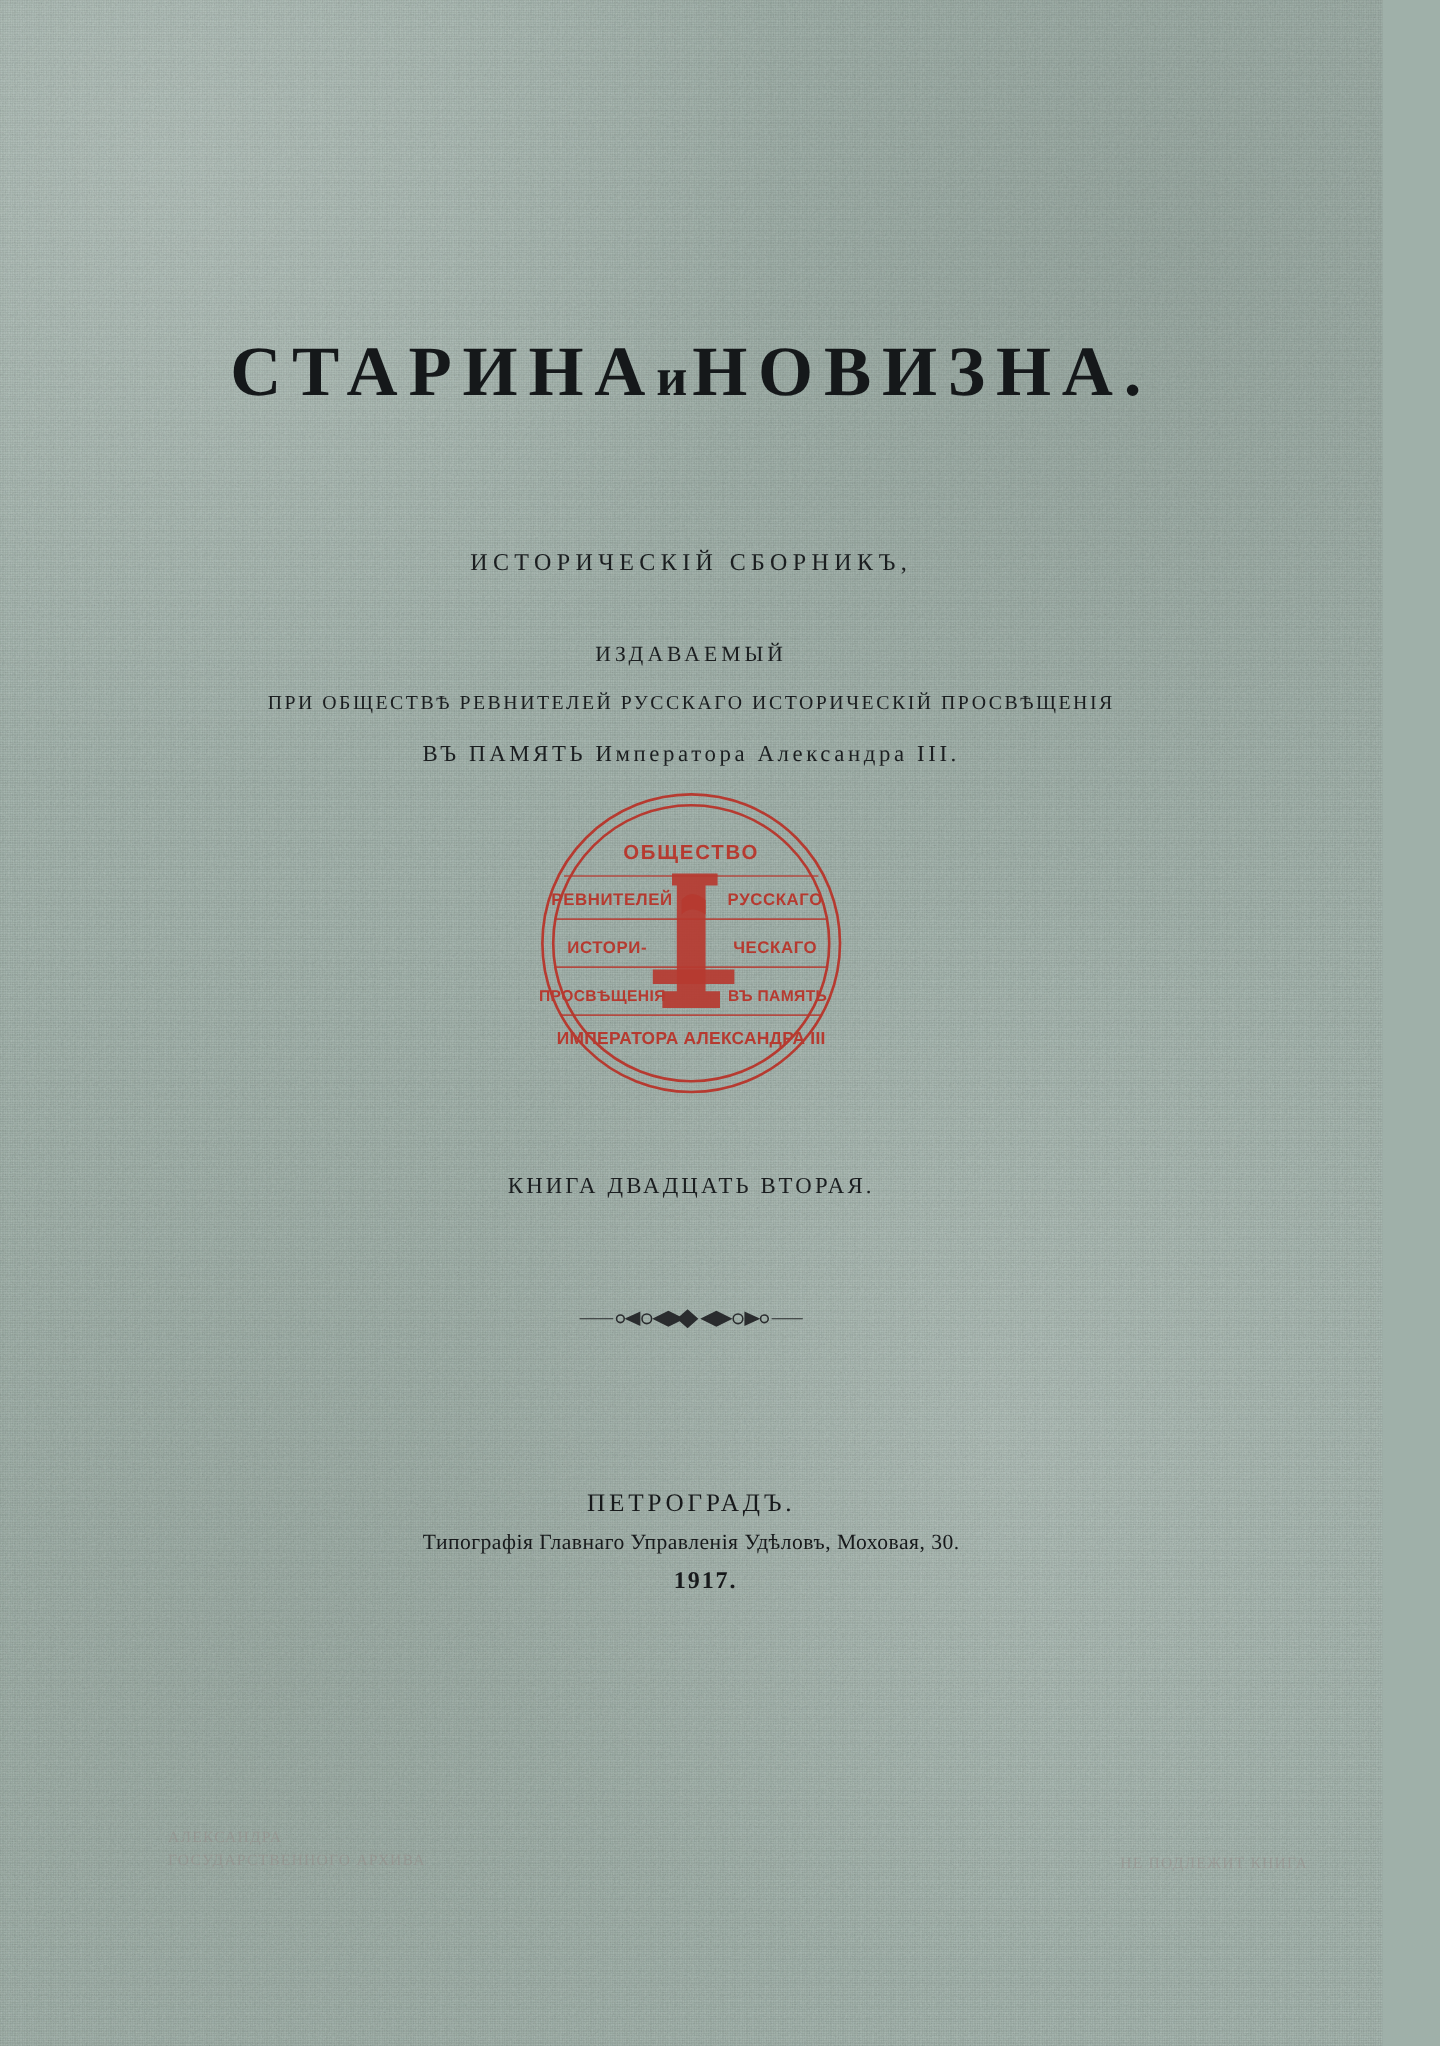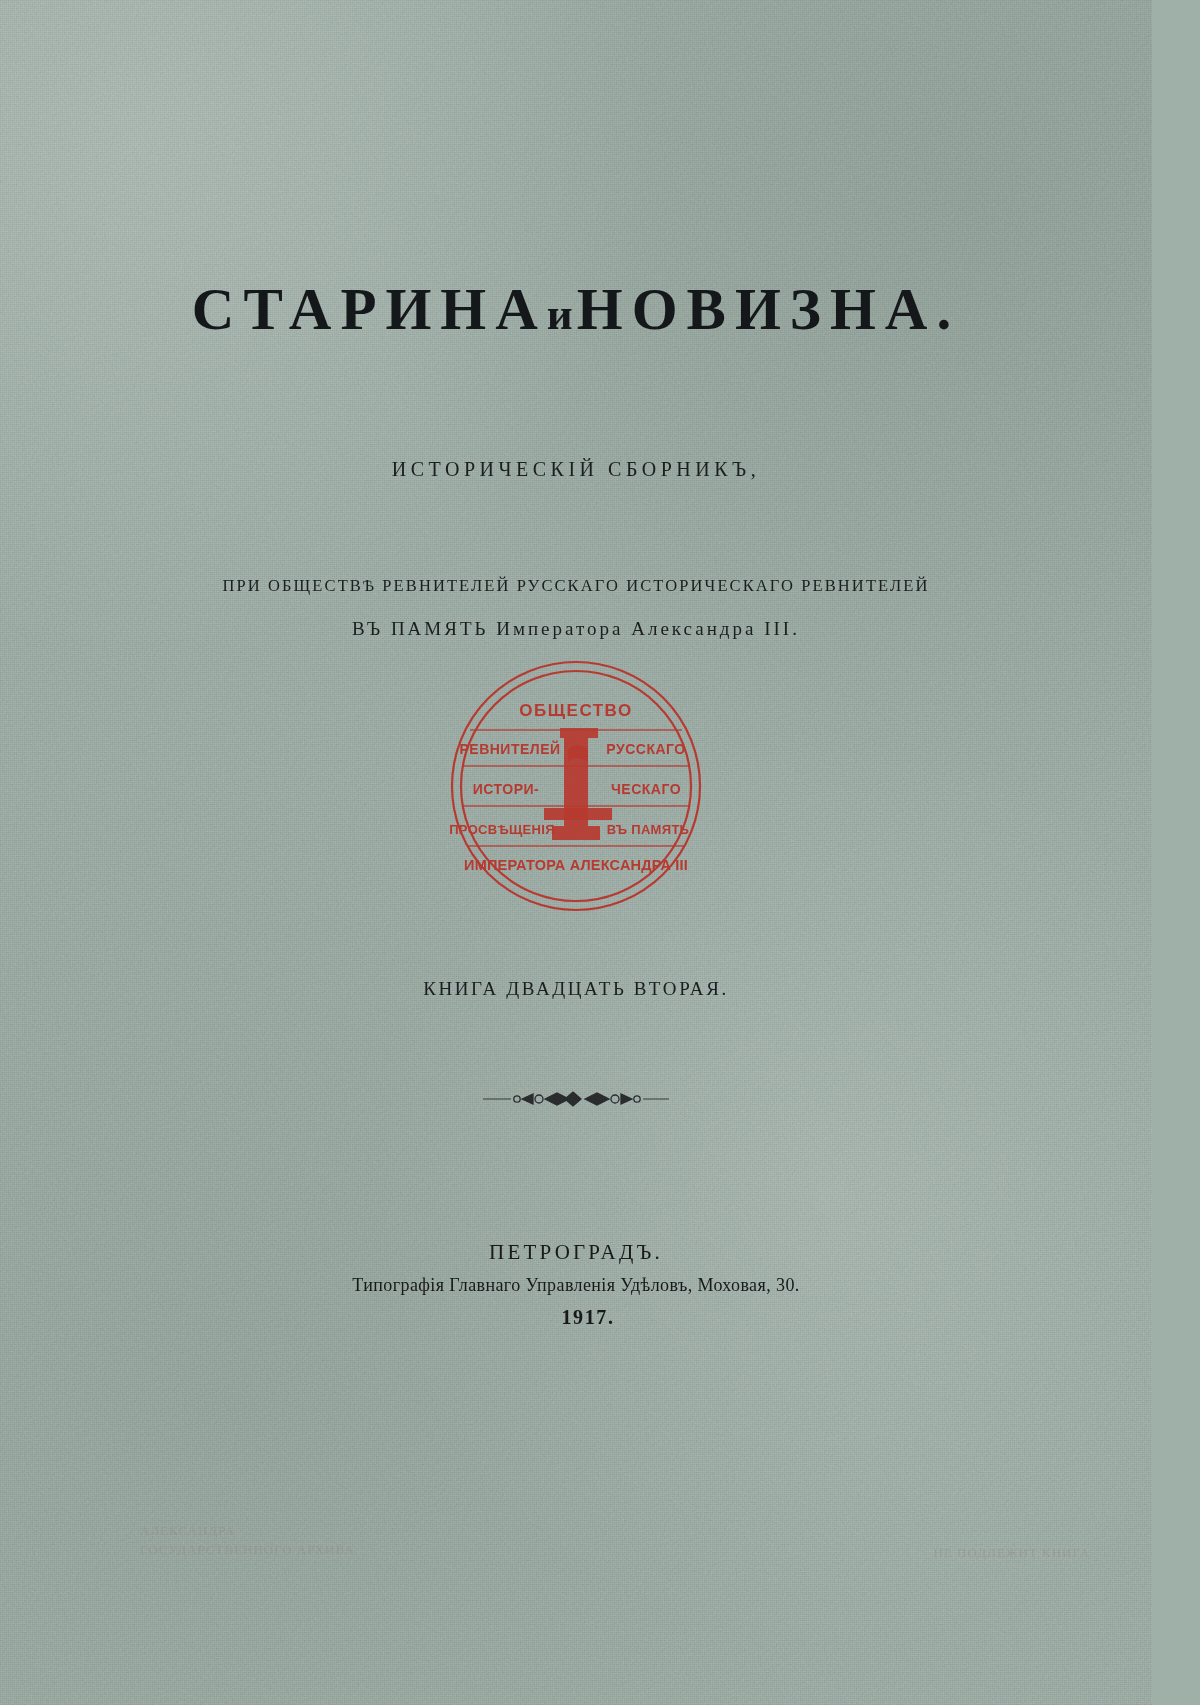--- a/index.html
+++ b/index.html
@@ -194,21 +194,22 @@
     </defs>
     <rect width="1200" height="1705" filter="url(#noiseFilter2)" opacity="0.4"></rect>
   </svg>
 
   <div class="content" id="main-title">
     <span>СТАРИНА</span><span class="small-conj">и</span><span>НОВИЗНА.</span>
   </div>
 
   <div class="content" id="subtitle">ИСТОРИЧЕСКІЙ СБОРНИКЪ,</div>
 
-  <div class="content" id="issuer-line2">ПРИ ОБЩЕСТВѢ РЕВНИТЕЛЕЙ РУССКАГО ИСТОРИЧЕСКАГО РЕВНИТЕЛЕЙ</div>
+  <div class="content" id="issuer-line1">ИЗДАВАЕМЫЙ</div>
+  <div class="content" id="issuer-line2">ПРИ ОБЩЕСТВѢ РЕВНИТЕЛЕЙ РУССКАГО ИСТОРИЧЕСКІЙ ПРОСВѢЩЕНІЯ</div>
   <div class="content" id="issuer-line3">ВЪ ПАМЯТЬ Императора Александра III.</div>
 
   <div id="seal-wrap">
     <div id="seal">
       <svg width="256" height="256" viewBox="0 0 256 256" aria-hidden="true">
         <g fill="none" stroke="#b63a30" stroke-width="2.2">
           <circle cx="128" cy="128" r="124"></circle>
           <circle cx="128" cy="128" r="115"></circle>
         </g>
         <g stroke="#b63a30" stroke-width="1.4" fill="none" opacity="0.85">

